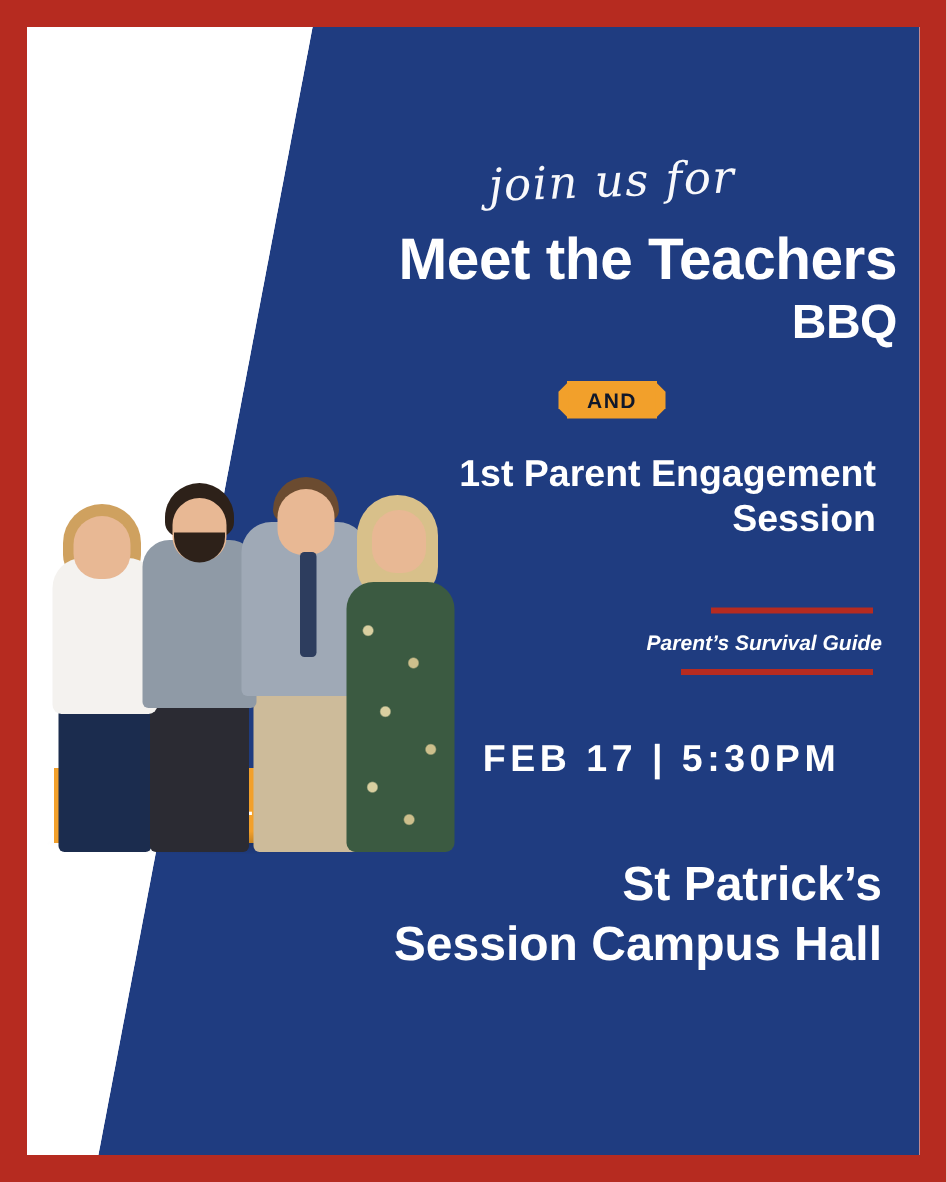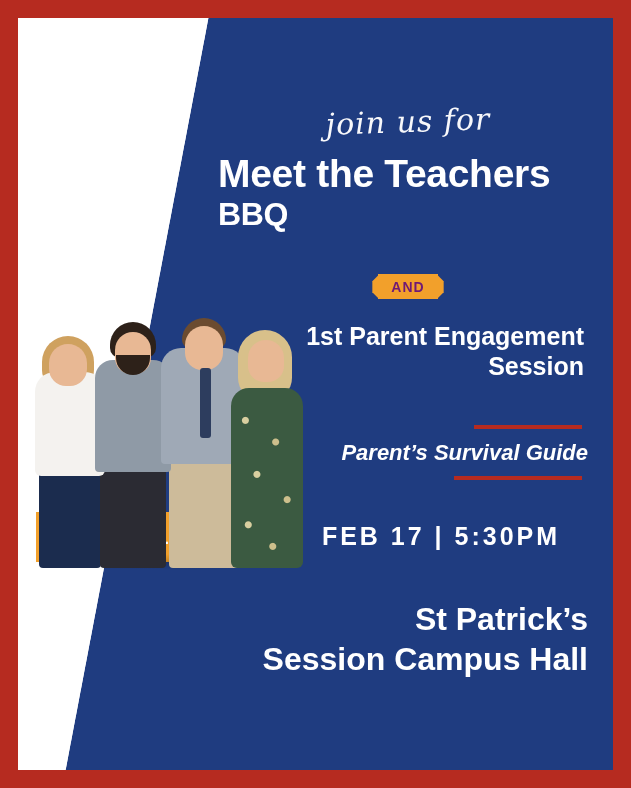--- a/index.html
+++ b/index.html
@@ -54,46 +54,45 @@
     font-family: "DejaVu Serif", serif;
     font-style: italic;
     font-size: 30px;
     letter-spacing: 1px;
     text-align: center;
     margin-top: 86px;
     opacity: .97;
     transform: rotate(-2deg);
   }
   .title {
-    text-align: left;
+    text-align: right;
     font-size: 39px;
     font-weight: bold;
     letter-spacing: -0.3px;
     margin-top: 14px;
     line-height: 1.06;
   }
   .title .sub {
     display: block;
     font-size: 32px;
     margin-top: 4px;
   }
   .and-wrap {
     text-align: center;
     margin-top: 22px;
   }
   .and-badge {
     display: inline-block;
     position: relative;
     background: #f2a02b;
-    color: #701a75;
+    color: #0f172a;
     font-size: 14px;
     font-weight: bold;
     letter-spacing: 1px;
     padding: 5px 13px 4px;
-    margin-top: 20px;
   }
   .and-badge::before,
   .and-badge::after {
     content: "";
     position: absolute;
     top: 0;
     bottom: 0;
     width: 7px;
     background: #f2a02b;
   }
@@ -115,21 +114,21 @@
     text-align: right;
   }
   .rule {
     height: 4px;
     background: #b62b20;
     width: 108px;
     margin-left: auto;
     margin-right: 8px;
   }
   .guide-text {
-    font-size: 22px;
+    font-size: 14px;
     font-weight: bold;
     font-style: italic;
     margin: 11px 0 10px;
     padding-right: 2px;
   }
   .rule.bottom {
     width: 128px;
   }
 
   .datetime {

